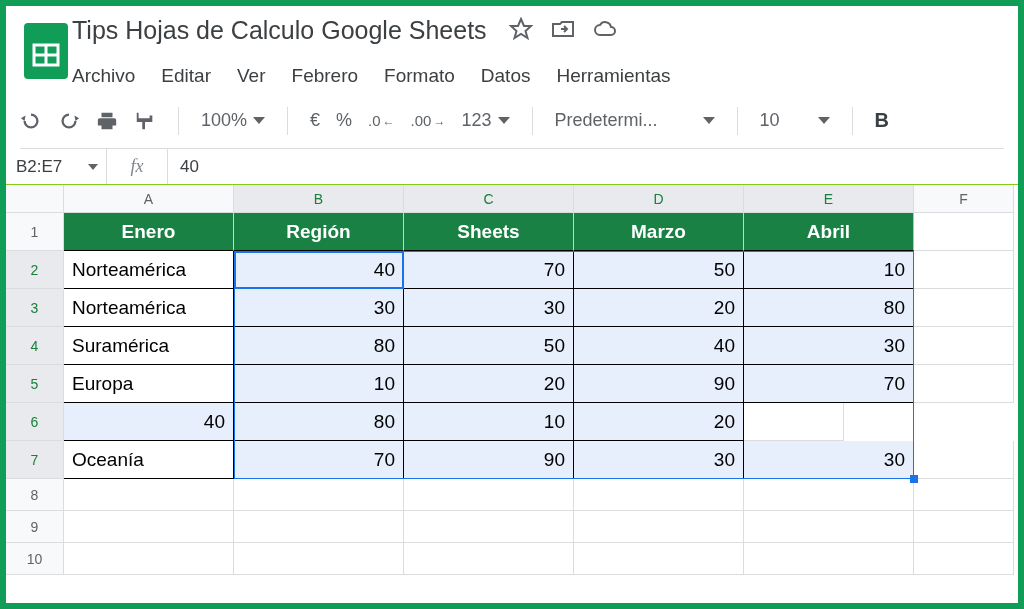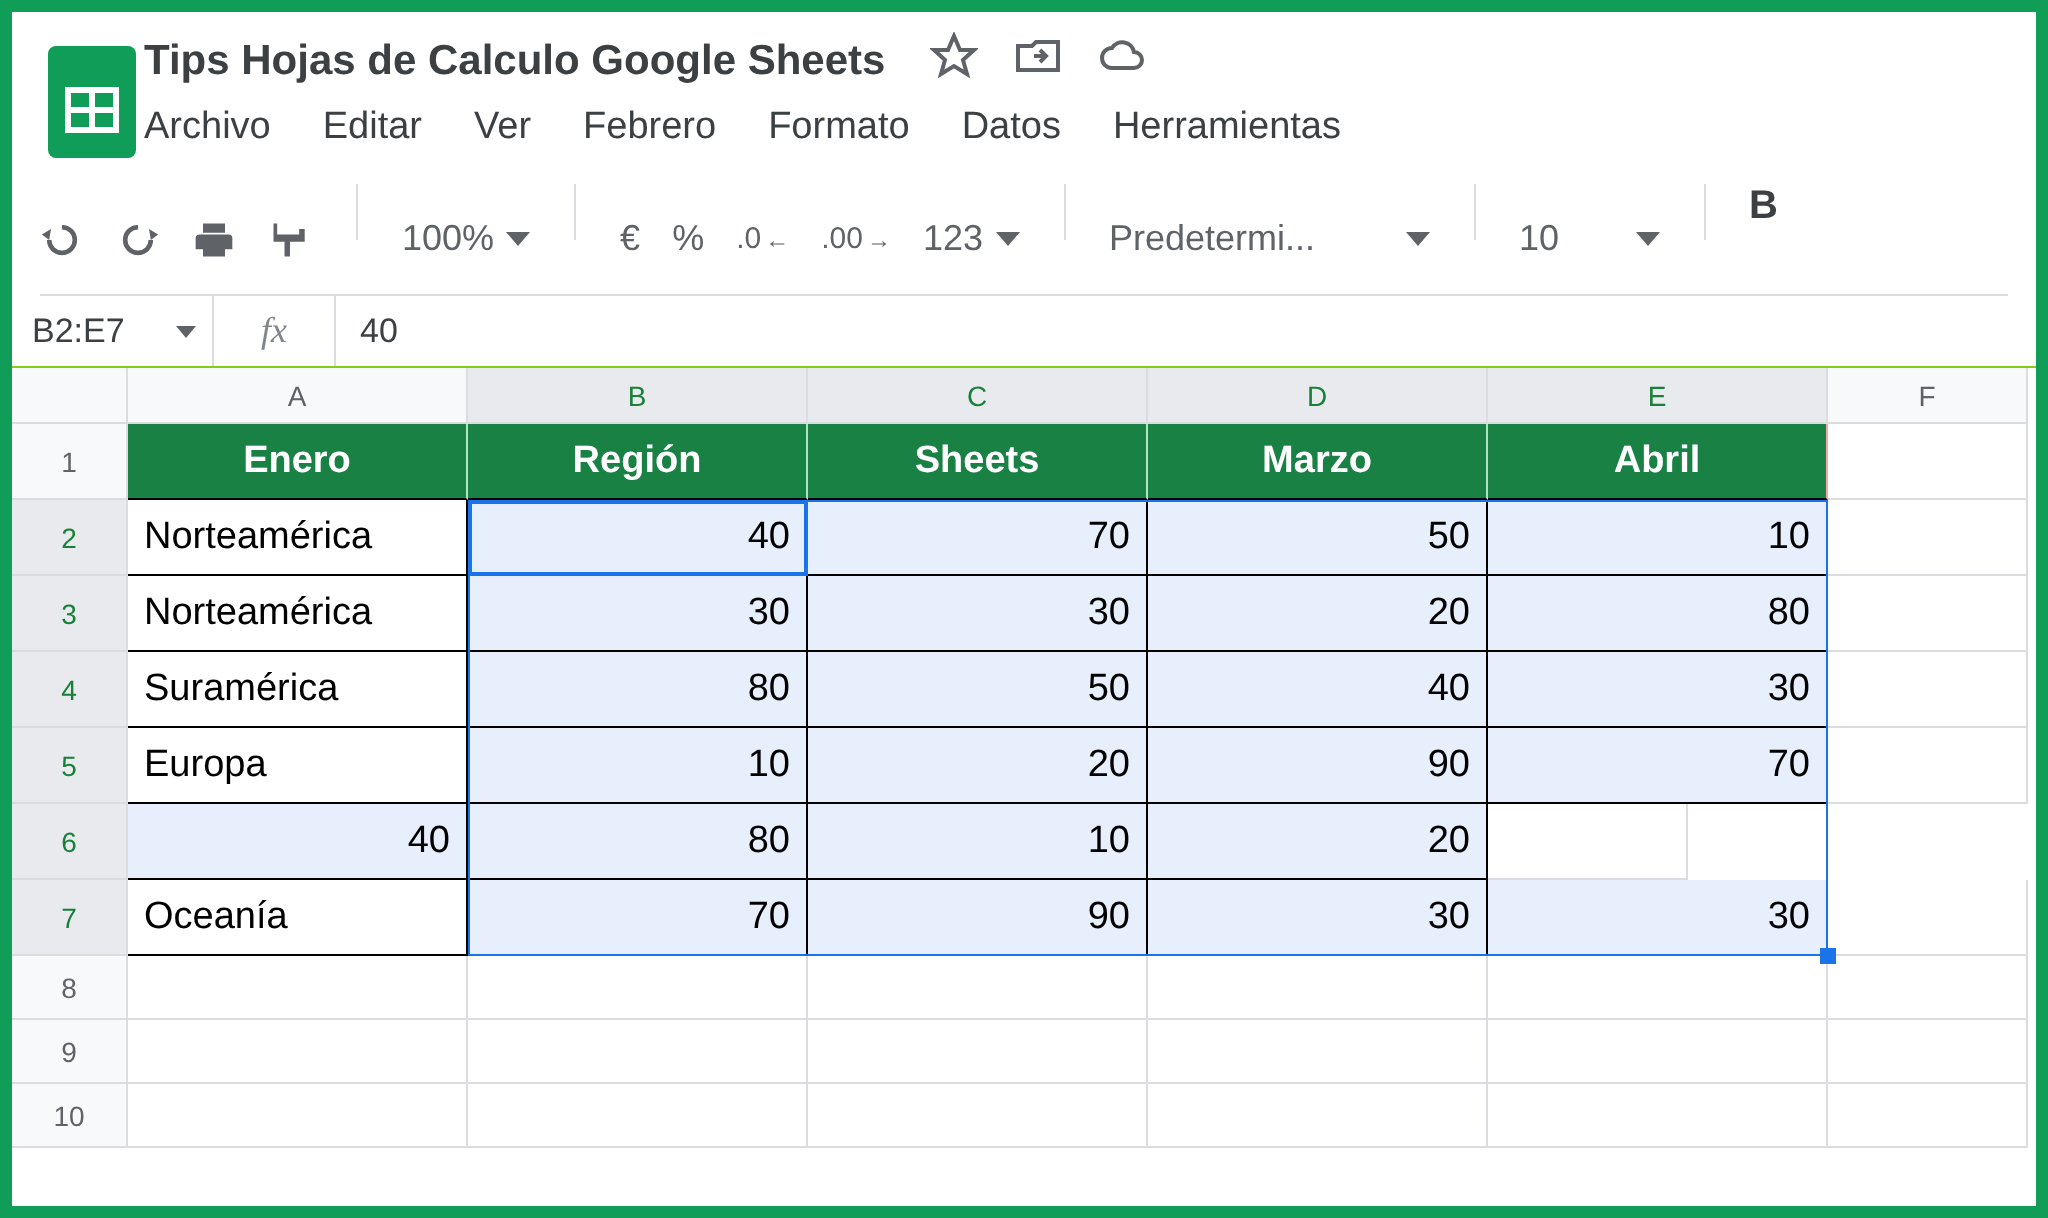--- a/index.html
+++ b/index.html
@@ -4,30 +4,30 @@
 <style>
   * { box-sizing: border-box; margin: 0; padding: 0; font-family: Arial, Helvetica, sans-serif; }
   body { background:#fff; border:6px solid #0f9d58; width:1024px; height:609px; overflow:hidden; }
 
   
   .header { display:flex; align-items:flex-start; padding:10px 14px 0 14px; }
   .logo { width:52px; height:70px; display:flex; align-items:center; justify-content:center; }
   .logo svg { width:44px; height:56px; }
   .title-zone { flex:1; display:flex; flex-direction:column; }
   .title-line { display:flex; align-items:center; gap:22px; }
-  .doc-title { font-size:21px; color:#3c4043; font-weight:700; letter-spacing:0; }
+  .doc-title { font-size:25px; color:#3c4043; font-weight:400; letter-spacing:0; }
   .title-icons { display:flex; gap:18px; align-items:center; color:#5f6368; }
   .title-icons svg { width:24px; height:24px; }
 
-  .menubar { display:flex; gap:26px; margin-top:8px; }
+  .menubar { display:flex; gap:26px; margin-top:20px; }
   .menubar span { font-size:19px; color:#3c4043; cursor:pointer; }
 
   
   .toolbar-wrap { padding:0 14px; }
-  .toolbar { display:flex; gap:16px; height:56px; border-bottom:1px solid #dadce0; color:#5f6368; font-size:18px; margin-top:6px;}
+  .toolbar { display:flex; align-items:center; gap:16px; height:56px; border-bottom:1px solid #dadce0; color:#5f6368; font-size:18px; margin-top:6px;}
   .tb-sep { width:1px; height:28px; background:#dadce0; margin:0 6px;}
   .tb-btn { display:flex; align-items:center; gap:2px; cursor:pointer; }
   .tb-btn svg { width:22px; height:22px; fill:#5f6368;}
   .dropdown { display:flex; align-items:center; gap:6px; cursor:pointer;}
   .dropdown .caret { width:0;height:0;border-left:6px solid transparent;border-right:6px solid transparent;border-top:7px solid #5f6368;}
   .bold { font-weight:bold; color:#3c4043; font-size:20px;}
 
   
   .fx-row { display:flex; align-items:center; height:36px; border-bottom:1px solid #84cc16; font-size:17px; color:#3c4043; }
   .name-box { width:100px; padding-left:10px; display:flex; align-items:center; justify-content:space-between; padding-right:8px;}

